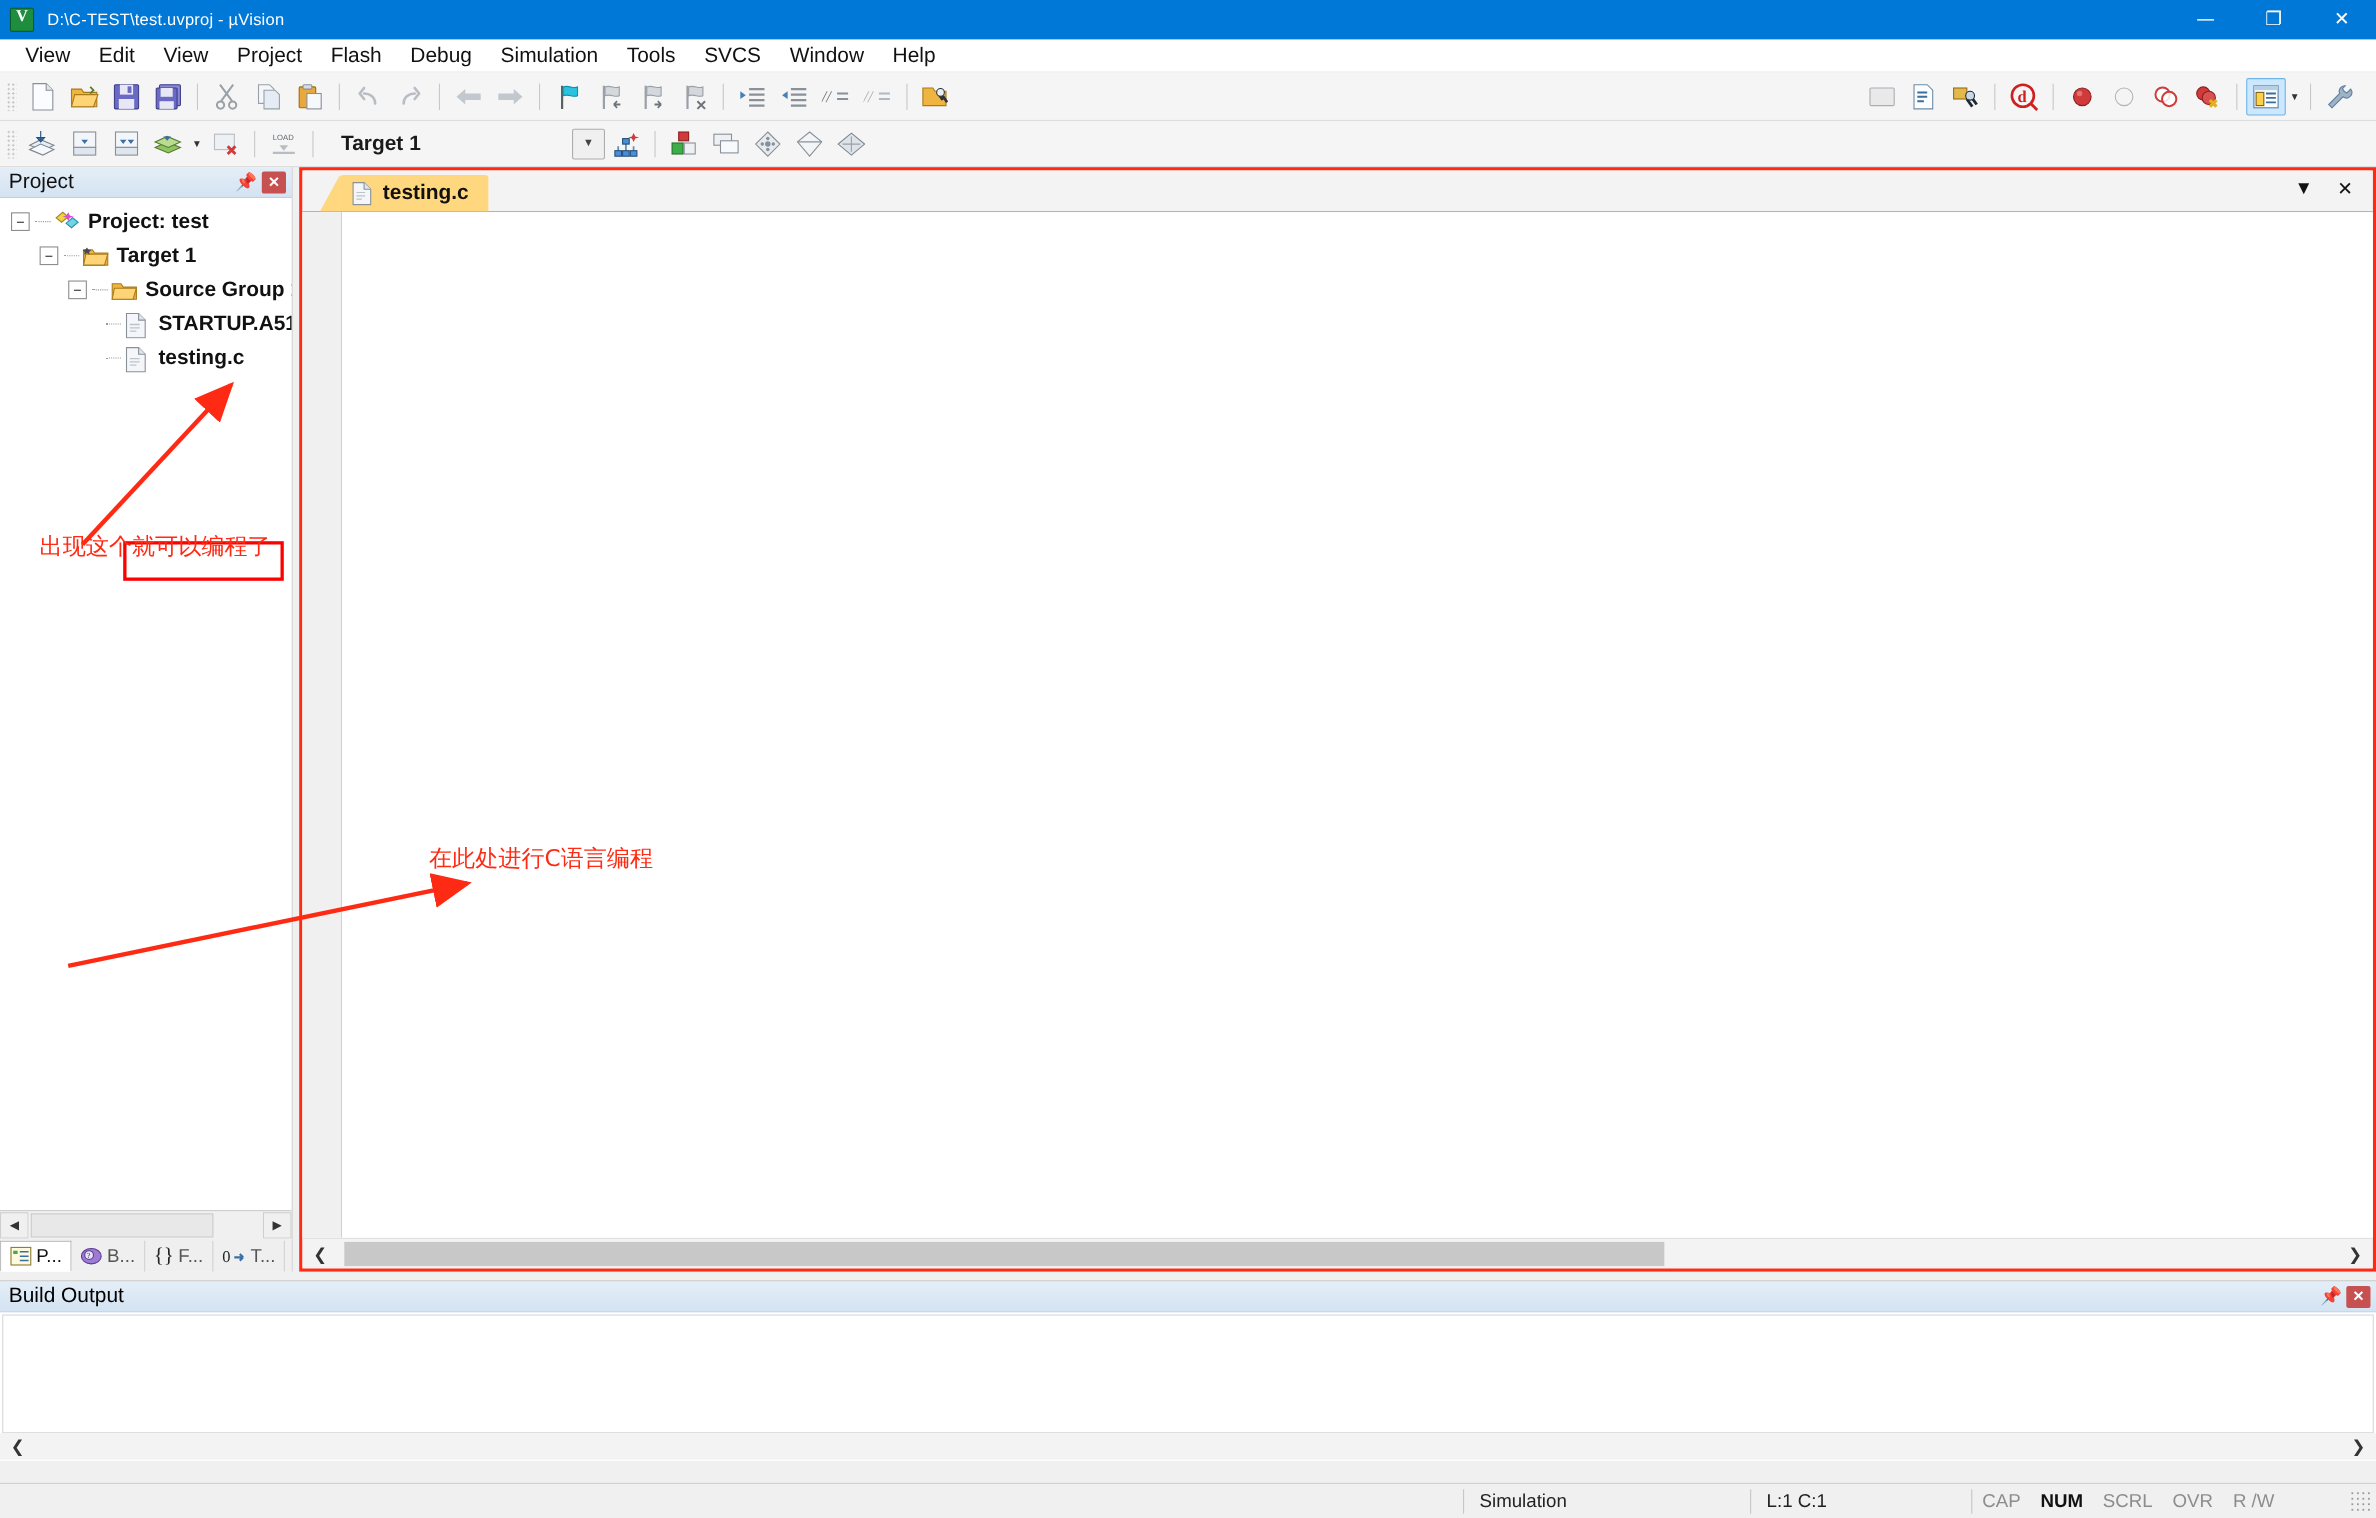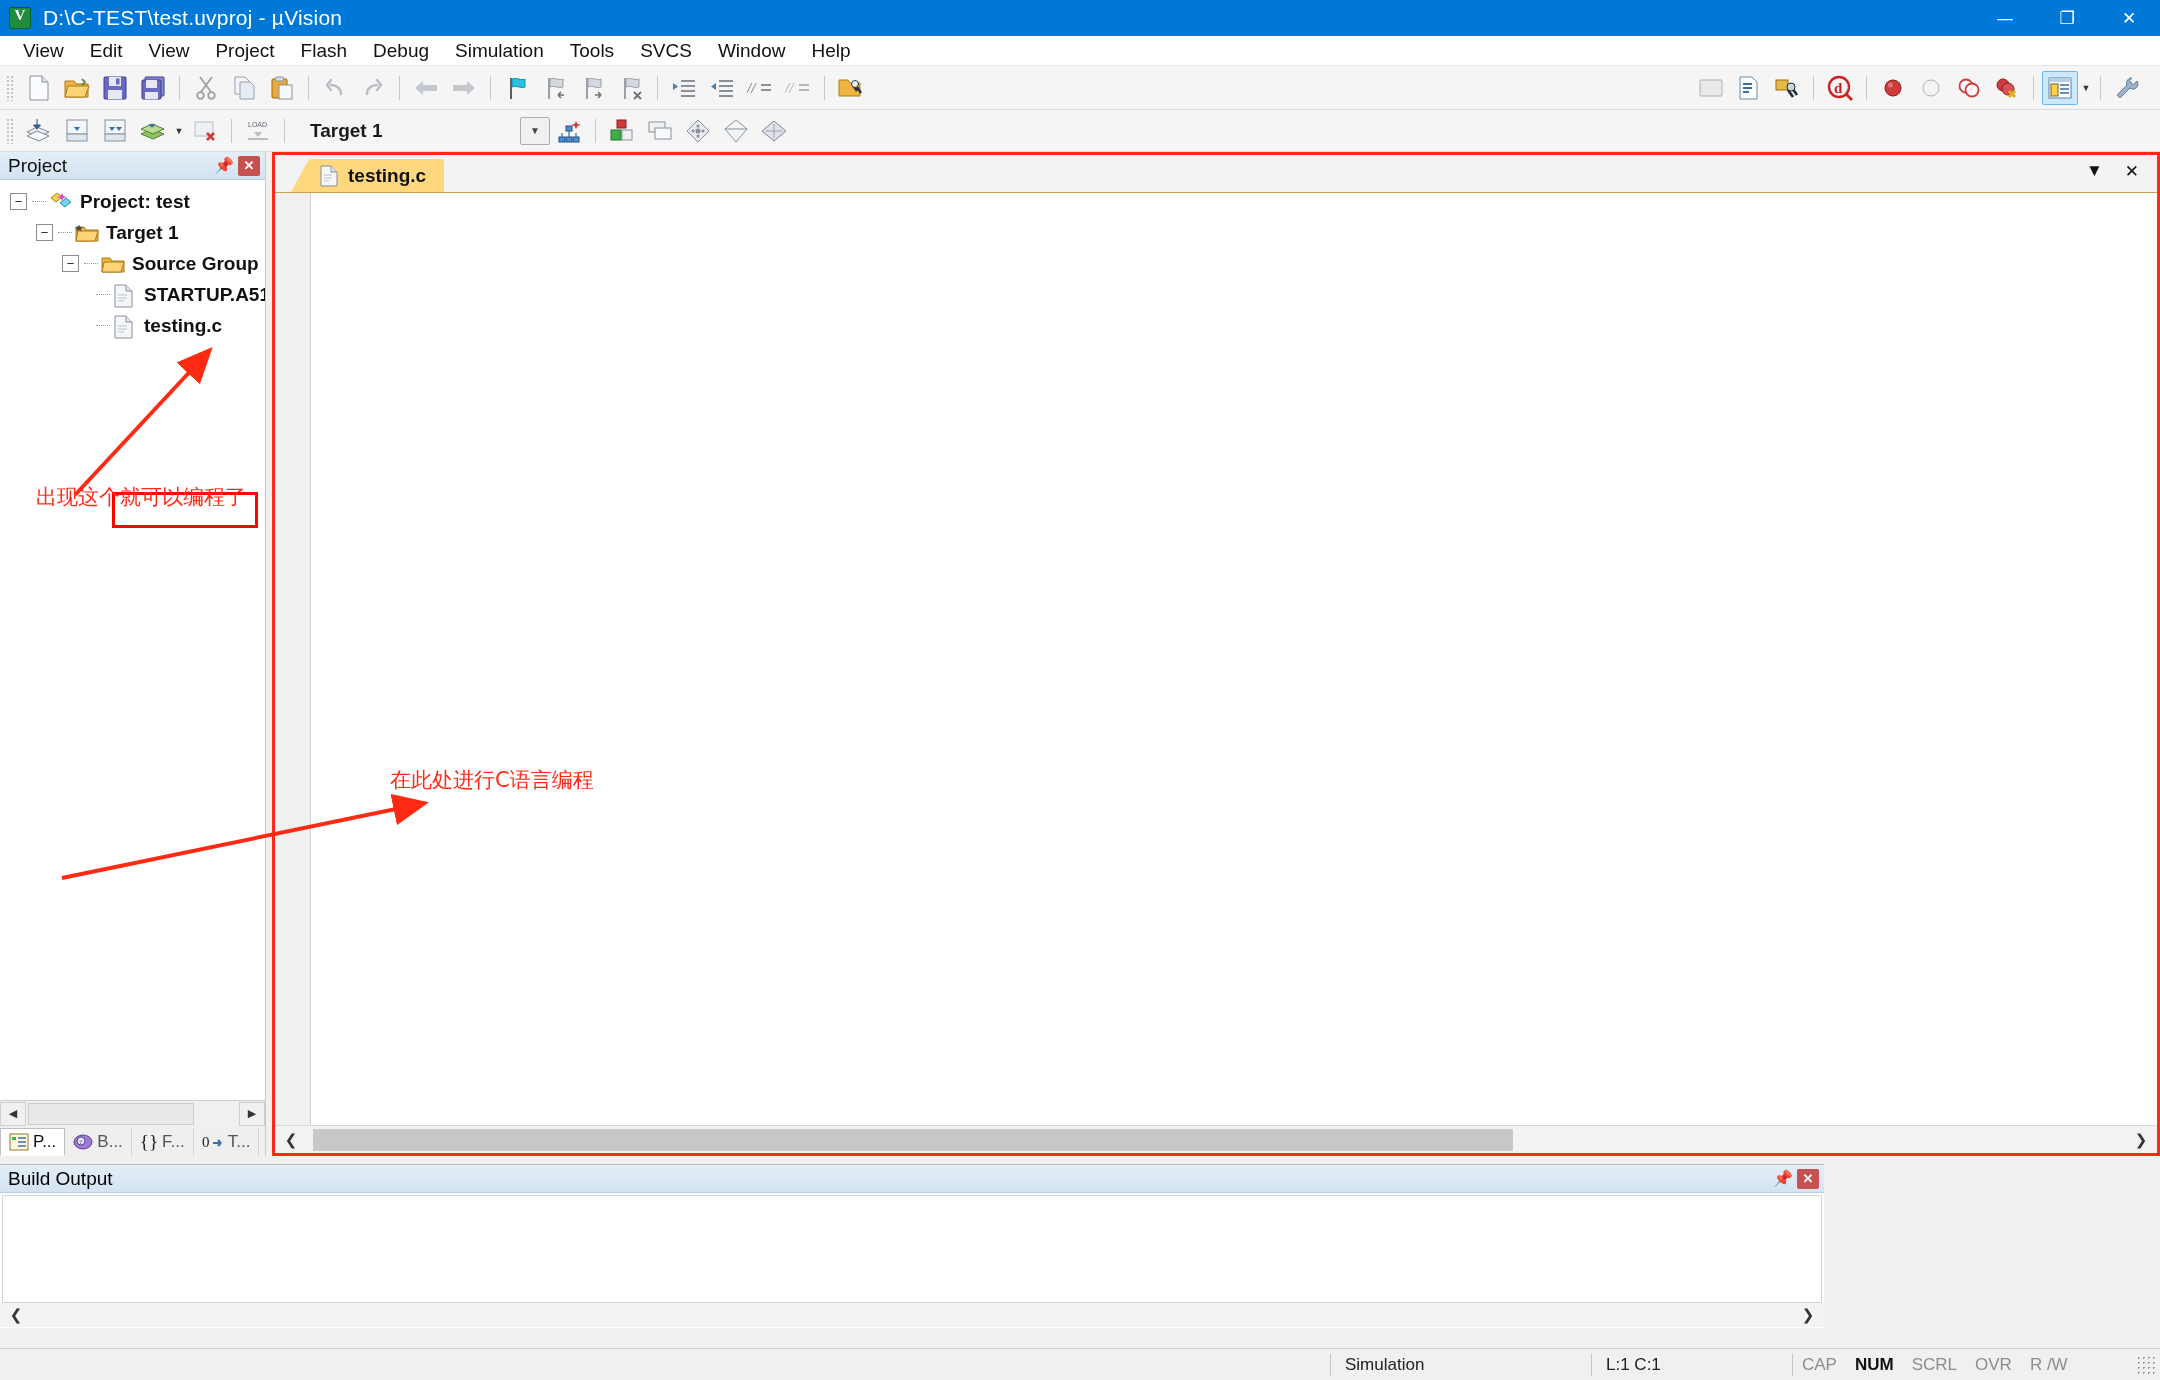--- a/index.html
+++ b/index.html
@@ -22,21 +22,21 @@
   .title-icon {
     width:22px; height:22px; margin-left:9px; margin-right:12px;
     background:#1e8e3e; border:1px solid #0a5d28; border-radius:2px;
     position:relative; flex:none;
   }
   .title-icon::after{
     content:"V"; position:absolute; left:0; right:0; top:-1px;
     text-align:center; color:#fff; font-size:15px; font-weight:bold;
     font-family:"Liberation Serif", serif;
   }
-  .title-text { color:#fff; font-size:21px; letter-spacing:.2px; }
+  .title-text { color:#fff; font-size:15px; letter-spacing:.2px; }
   .win-btns { margin-left:auto; display:flex; height:36px; }
   .win-btn {
     width:62px; height:36px; display:flex; align-items:center; justify-content:center;
     color:#fff; font-size:17px; font-family:"DejaVu Sans", sans-serif;
   }
 
   
   .menubar {
     position:absolute; left:0; top:36px; width:2160px; height:30px;
     background:#fff; display:flex; align-items:center; padding-left:10px;
@@ -163,21 +163,21 @@
   .ed-hscroll {
     height:28px; background:#f3f3f3; display:flex; align-items:center;
     border-top:1px solid #d8d8d8;
   }
   .hs-arrow { width:32px; text-align:center; font-size:15px; color:#333; }
   .hs-track { flex:1; height:22px; position:relative; background:#f3f3f3; }
   .hs-thumb { position:absolute; left:6px; top:0; width:66%; height:22px; background:#c8c8c8; }
 
   
   .build-panel {
-    position:absolute; left:0; top:1164px; width:1824px; height:164px;
+    position:absolute; left:0; top:1164px; width:2160px; height:164px;
     background:#fff; border-top:1px solid #b9b9b9;
   }
   .build-header {
     height:28px; background:linear-gradient(#e4eef7,#d4e3f2);
     display:flex; align-items:center; padding-left:8px;
     border-bottom:1px solid #bcd0e2;
   }
   .build-body { height:108px; background:#fff; border:1px solid #d6d6d6; margin:2px 2px 0; }
   .build-scroll { height:24px; display:flex; align-items:center; background:#f3f3f3; }
 

